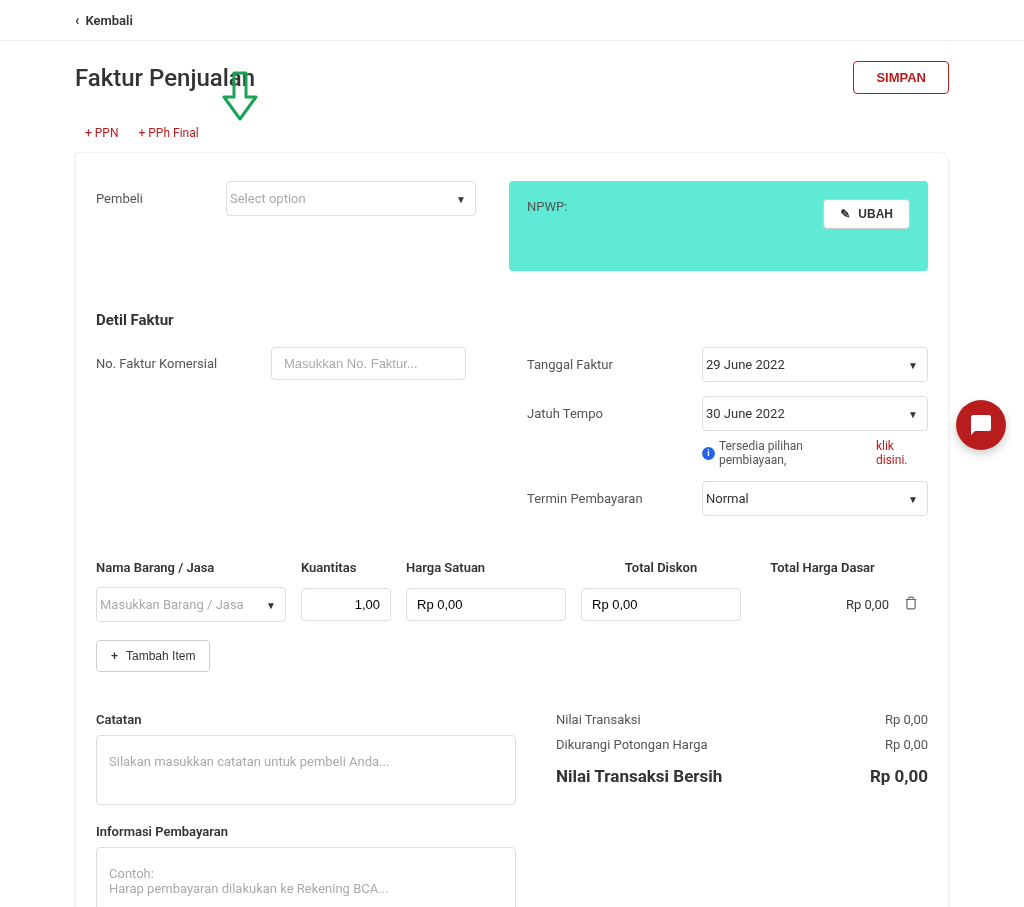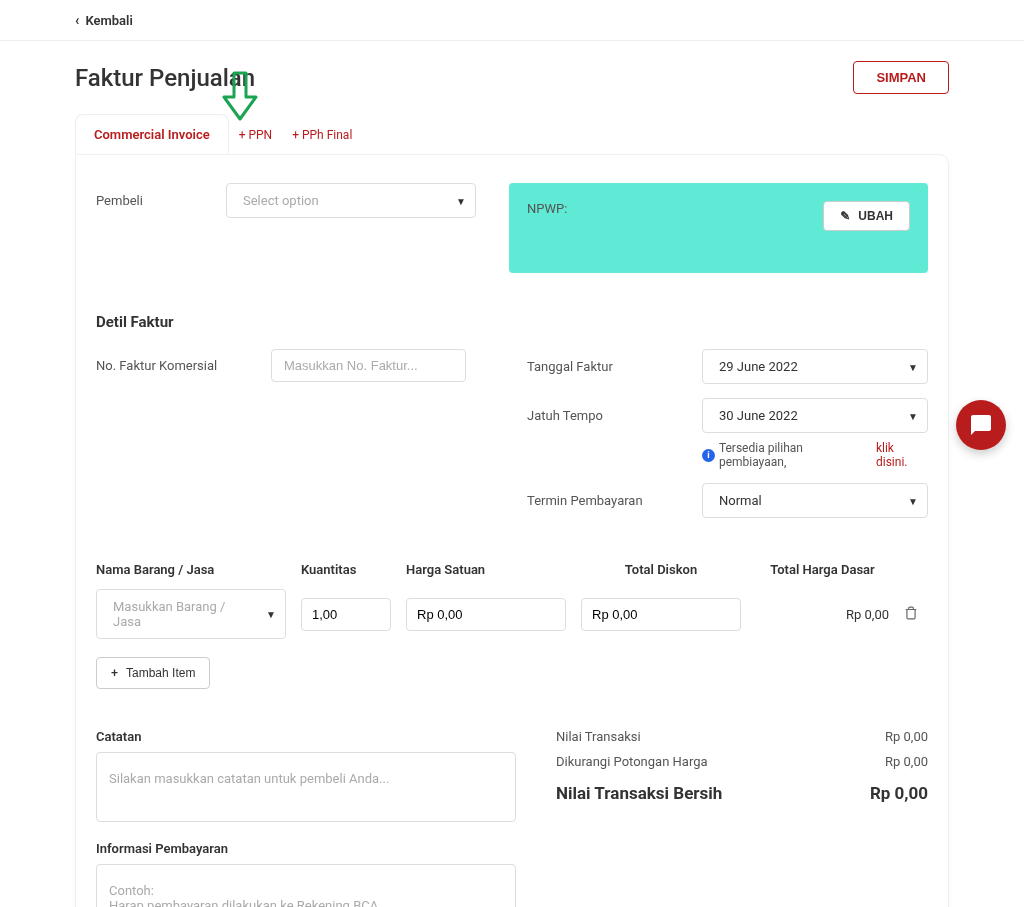--- a/index.html
+++ b/index.html
@@ -23,21 +23,21 @@
   
   .card { background: #fff; border: 1px solid #f0f0f0; border-radius: 0 10px 10px 10px; box-shadow: 0 2px 4px rgba(0,0,0,0.04); padding: 28px 20px 30px; }
   
   .row-top { display: flex; gap: 30px; margin-bottom: 40px; }
   .col-left { flex: 1; }
   .col-right-box { flex: 1; background: #5eead4; border-radius: 4px; padding: 18px; display: flex; justify-content: space-between; align-items: flex-start; min-height: 90px; }
   
   .field-row { display: flex; align-items: center; gap: 20px; }
   .field-label { font-size: 13px; color: #555; width: 110px; }
   .select-wrap { position: relative; flex: 1; max-width: 250px; }
-  .select { width: 100%; border: 1px solid #ddd; border-radius: 4px; padding: 9px 30px 9px 16px; font-size: 13px; color: #aaa; background: #fff; cursor: pointer; }
+  .select { width: 100%; border: 1px solid #ddd; border-radius: 4px; padding: 9px 30px 9px 3px; font-size: 13px; color: #aaa; background: #fff; cursor: pointer; }
   .select-caret { position: absolute; right: 10px; top: 50%; transform: translateY(-50%); pointer-events: none; font-size: 10px; color: #333; }
   
   .npwp-label { font-size: 13px; color: #555; }
   .btn-ubah { border: 1px solid #ccc; background: #fff; border-radius: 4px; padding: 7px 16px; font-size: 12px; font-weight: 600; cursor: pointer; display: flex; align-items: center; gap: 8px; color: #333; }
   .edit-icon { font-size: 12px; }
   
   .section-title { font-size: 15px; font-weight: 700; color: #333; margin-bottom: 18px; }
   
   .detail-row { display: flex; gap: 30px; margin-bottom: 30px; }
   .detail-left { flex: 1; }
@@ -102,21 +102,20 @@
       <path d="M12 2 L24 2 L24 26 L34 26 L18 48 L2 26 L12 26 Z" fill="none" stroke="#1aa352" stroke-width="3" stroke-linejoin="round"></path>
     </svg>
   </div>
 
   <div class="page-header">
     <h1 class="page-title">Faktur Penjualan</h1>
     <button class="btn-simpan">SIMPAN</button>
   </div>
 
   <div class="tabs-row">
-    <div class="tab">Commercial Invoice</div>
     <div class="tab-link">+ PPN</div>
     <div class="tab-link">+ PPh Final</div>
   </div>
 
   <div class="card">
     <div class="row-top">
       <div class="col-left">
         <div class="field-row">
           <div class="field-label">Pembeli</div>
           <div class="select-wrap">
@@ -183,21 +182,21 @@
       <div class="col-diskon">Total Diskon</div>
       <div class="col-total">Total Harga Dasar</div>
       <div class="col-trash"></div>
     </div>
 
     <div class="table-row">
       <div class="col-nama cell-select" style="position:relative;">
         <div class="select" style="color:#aaa;">Masukkan Barang / Jasa</div>
         <span class="select-caret">▼</span>
       </div>
-      <div class="col-kuantitas"><input class="cell-input" style="text-align: left;" value="1,00"></div>
+      <div class="col-kuantitas"><input class="cell-input" style="text-align: right;" value="1,00"></div>
       <div class="col-harga"><input class="cell-input" value="Rp 0,00" style=""></div>
       <div class="col-diskon"><input class="cell-input" value="Rp 0,00" style=""></div>
       <div class="cell-total">Rp 0,00</div>
       <div class="col-trash">
         <span class="trash-icon">
           <svg width="14" height="14" viewBox="0 0 24 24" fill="none" stroke="#666" stroke-width="2">
               <path d="M3 6h18M8 6V4a2 2 0 012-2h4a2 2 0 012 2v2m3 0v14a2 2 0 01-2 2H7a2 2 0 01-2-2V6h14z"></path>
             </svg>
         </span>
       </div>

